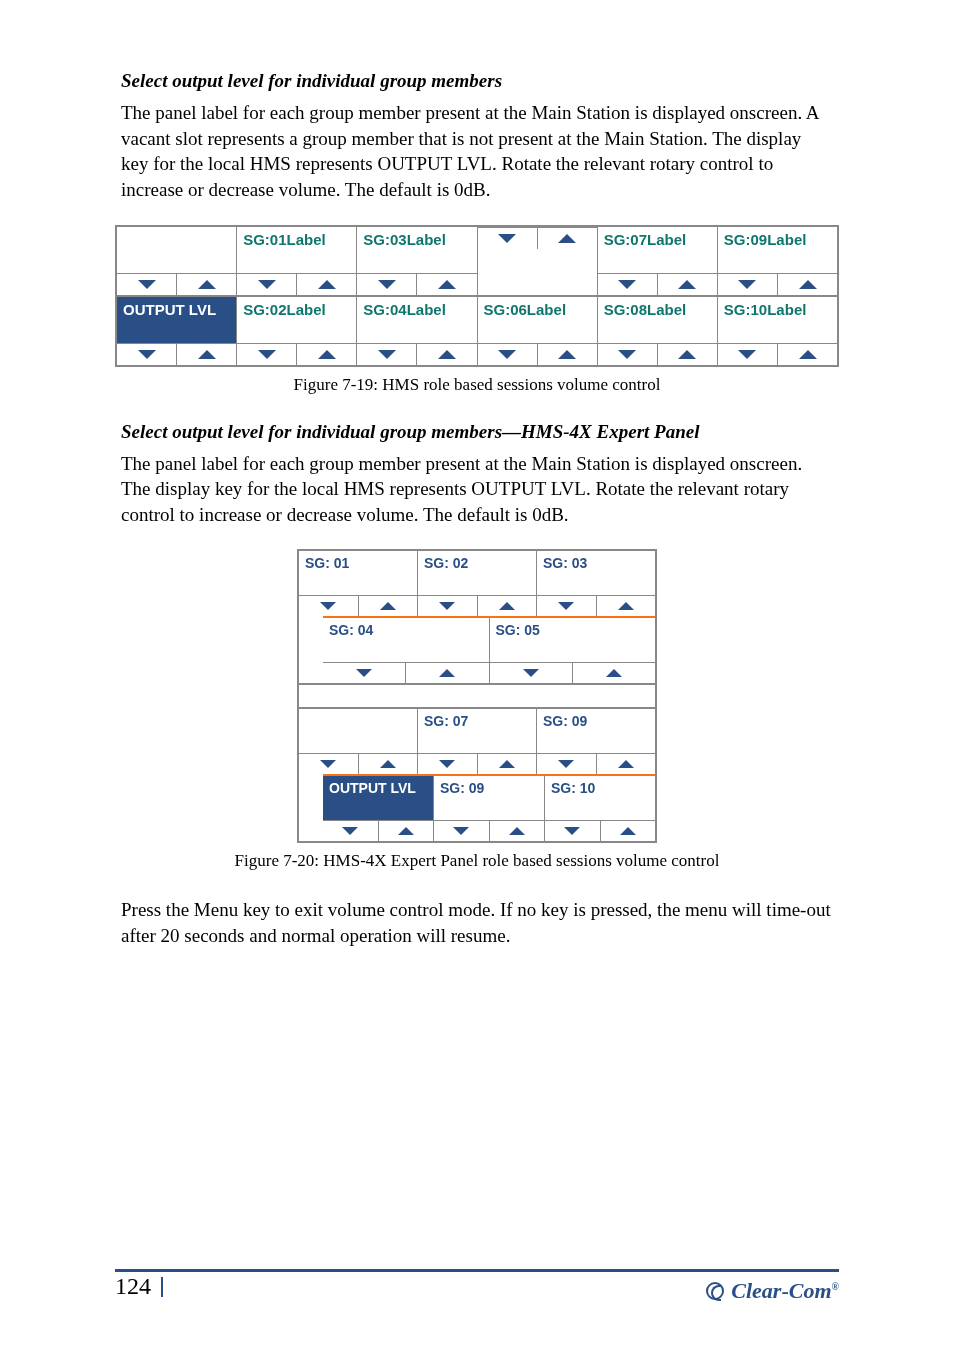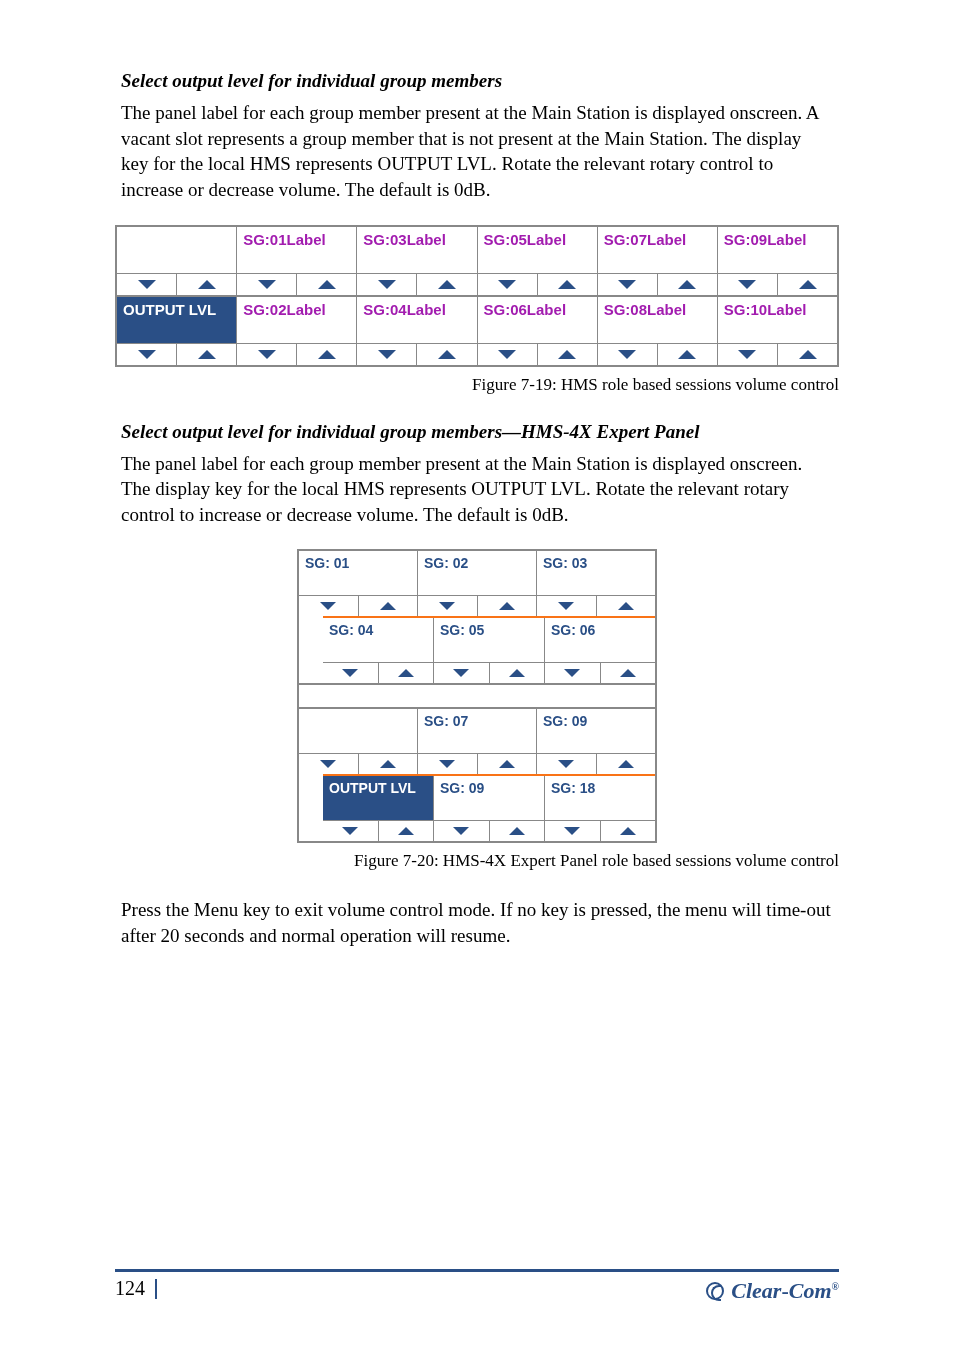--- a/index.html
+++ b/index.html
@@ -9,21 +9,21 @@
   .section-title { font-family: "Times New Roman", serif; font-style: italic; font-weight: bold; font-size: 19px; margin: 0 0 8px 6px; }
   .section-body  { font-family: "Times New Roman", serif; font-size: 19px; line-height: 1.35; margin: 0 6px 22px 6px; }
 
   
   .grid1 { width: 100%; border: 2px solid #888; }
   .grid1 .row { display: flex; }
   .grid1 .cell { flex: 1 1 0; border-left: 1px solid #888; }
   .grid1 .cell:first-child { border-left: none; }
   .grid1 .label-space {
     height: 46px; padding: 4px 6px 0 6px;
-    font-weight: bold; color: #a21caf; font-size: 15px;
+    font-weight: bold; color: #0f766e; font-size: 15px;
     display: flex; align-items: flex-start;
   }
   .grid1 .label-space.inv { background: #2A4F86; color: #fff; }
   .grid1 .arrows { display: flex; border-top: 1px solid #888; }
   .grid1 .arrows .ar { flex: 1 1 0; display: flex; align-items: center; justify-content: center; height: 21px; }
   .grid1 .arrows .ar + .ar { border-left: 1px solid #888; }
   .grid1 .row + .row { border-top: 2px solid #888; }
 
   
   .grid2-wrap { display: flex; justify-content: center; }
@@ -36,31 +36,31 @@
     font-weight: bold; color: #2A4F86; font-size: 14px;
     display: flex; align-items: flex-start;
   }
   .grid2 .label-space.inv { background: #2A4F86; color: #fff; }
   .grid2 .arrows { display: flex; border-top: 1px solid #888; }
   .grid2 .arrows .ar { flex: 1 1 0; display: flex; align-items: center; justify-content: center; height: 20px; }
   .grid2 .arrows .ar + .ar { border-left: 1px solid #888; }
   .grid2 .row + .row { border-top: 2px solid #f97316; margin-left: 24px; }
   .grid2 .spacer-row { height: 26px; border-top: 2px solid #888; border-bottom: 2px solid #888; }
 
-  .caption { text-align: right; font-family: "Times New Roman", serif; font-size: 17px; margin-top: 8px; }
+  .caption { text-align: center; font-family: "Times New Roman", serif; font-size: 17px; margin-top: 8px; }
 
   
   .footer-rule {
     position: absolute; left: 115px; right: 115px; bottom: 78px;
     height: 0; border-top: 3px solid #2A4F86;
     display: flex; justify-content: flex-end; align-items: flex-start;
   }
   .footer-page {
     position: absolute; left: 115px; bottom: 50px;
-    font-family: "Times New Roman", serif; font-size: 20px; color: #000;
+    font-family: "Times New Roman", serif; font-size: 24px; color: #000;
     display: flex; align-items: center; gap: 10px;
   }
   .footer-page .bar { display:inline-block; width:2px; height:20px; background:#2A4F86; }
   .brand {
     position: absolute; right: 115px; bottom: 46px;
     display: flex; align-items: center; gap: 7px; color: #2A4F86;
   }
   .brand .logo {
     width: 18px; height: 18px; border: 2px solid #2A4F86; border-radius: 50%;
     position: relative;
@@ -123,21 +123,20 @@
           <div class="arrows">
             <div class="ar">
               <span class="tri-down "></span>
             </div>
             <div class="ar">
               <span class="tri-up "></span>
             </div>
           </div>
         </div>
         <div class="cell">
-          <div class="label-space">SG:05Label</div>
           <div class="arrows">
             <div class="ar">
               <span class="tri-down "></span>
             </div>
             <div class="ar">
               <span class="tri-up "></span>
             </div>
           </div>
         </div>
         <div class="cell">
@@ -292,31 +291,20 @@
             <div class="label-space">SG: 05</div>
             <div class="arrows">
               <div class="ar">
                 <span class="tri-down tri-sm"></span>
               </div>
               <div class="ar">
                 <span class="tri-up tri-sm"></span>
               </div>
             </div>
           </div>
-          <div class="cell">
-            <div class="label-space">SG: 06</div>
-            <div class="arrows">
-              <div class="ar">
-                <span class="tri-down tri-sm"></span>
-              </div>
-              <div class="ar">
-                <span class="tri-up tri-sm"></span>
-              </div>
-            </div>
-          </div>
         </div>
         <div class="spacer-row"></div>
         <div class="row">
           <div class="cell">
             <div class="label-space"></div>
             <div class="arrows">
               <div class="ar">
                 <span class="tri-down tri-sm"></span>
               </div>
               <div class="ar">
@@ -364,21 +352,21 @@
             <div class="arrows">
               <div class="ar">
                 <span class="tri-down tri-sm"></span>
               </div>
               <div class="ar">
                 <span class="tri-up tri-sm"></span>
               </div>
             </div>
           </div>
           <div class="cell">
-            <div class="label-space">SG: 18</div>
+            <div class="label-space">SG: 10</div>
             <div class="arrows">
               <div class="ar">
                 <span class="tri-down tri-sm"></span>
               </div>
               <div class="ar">
                 <span class="tri-up tri-sm"></span>
               </div>
             </div>
           </div>
         </div>

